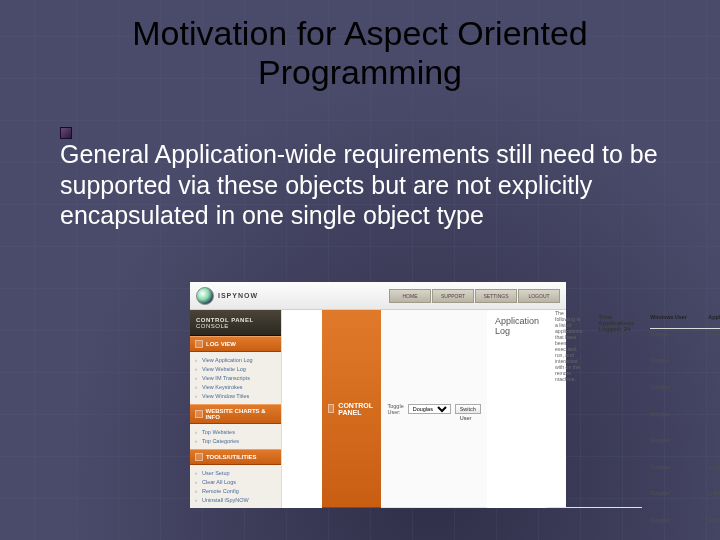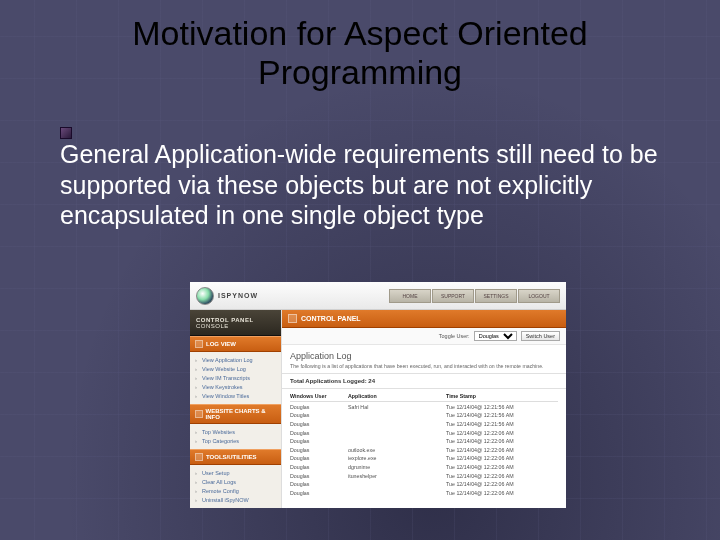--- a/index.html
+++ b/index.html
@@ -101,21 +101,21 @@
     padding:3px 5px; border-top:1px solid #f0a060; border-bottom:1px solid #a04000;
     display:flex; align-items:center; gap:3px;
   }
   .sb-header::before{content:"";width:6px;height:6px;background:#fff3;border:1px solid #fff6;}
   .sb-items { padding:3px 0 4px; }
   .sb-items div {
     color:#4a6a9a; font-size:5.5px; padding:1.5px 6px 1.5px 12px;
     position:relative; white-space:nowrap; overflow:hidden;
   }
   .sb-items div::before{content:"›"; position:absolute; left:5px; color:#888;}
-  .main { flex:1; display:flex; flex-direction:column; min-width:0; }
+  .main { flex:1; display:flex; flex-direction:row; min-width:0;padding-left:40px; }
   .main-header {
     background: linear-gradient(#e07a2a,#c85e12);
     color:#fff; font-weight:bold; font-size:7px;
     padding:4px 6px; border-bottom:1px solid #a04000;
     display:flex; align-items:center; gap:4px;
   }
   .main-header::before{content:"";width:7px;height:7px;background:#fff3;border:1px solid #fff7;}
   .toggle-row{
     display:flex; justify-content:flex-end; align-items:center; gap:4px;
     padding:3px 6px; font-size:5.5px; color:#555; border-bottom:1px solid #e6e6e6;

